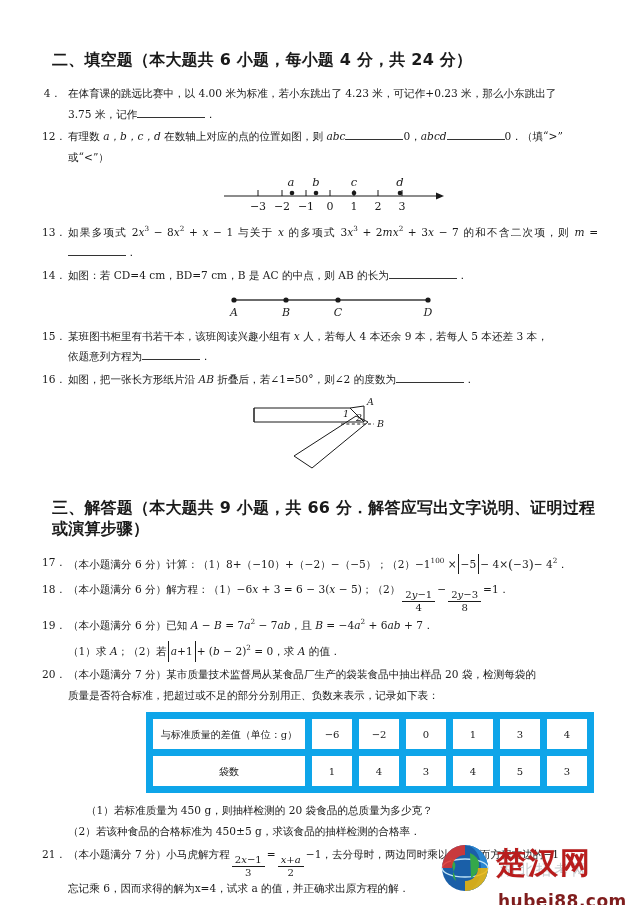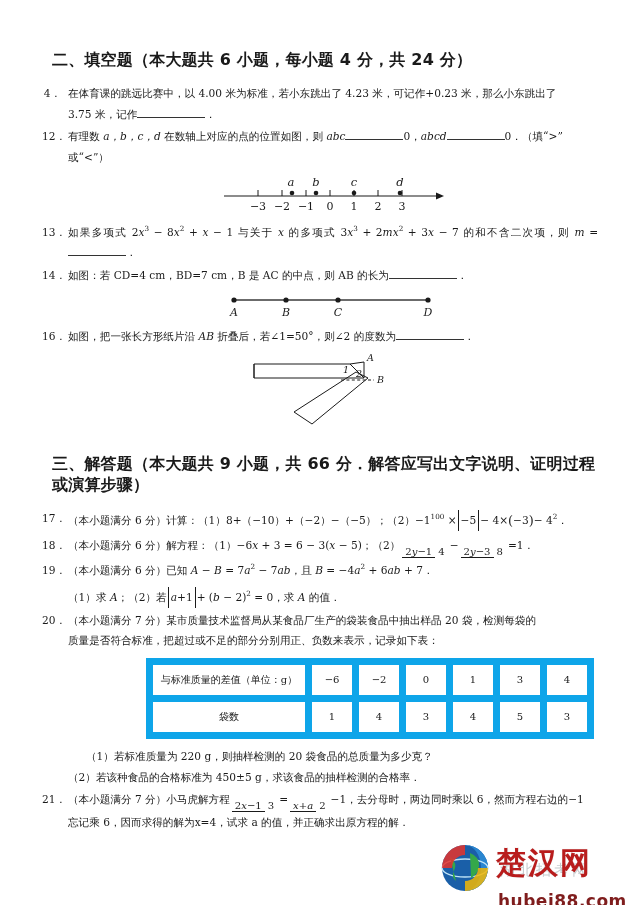--- a/index.html
+++ b/index.html
@@ -22,21 +22,21 @@
   .q-body{flex:1;}
   .q-line{text-align:justify;}
 
   i.v{font-style:italic;font-family:"DejaVu Serif","Liberation Serif",serif;}
   .blank{display:inline-block;border-bottom:1px solid #333;height:.85em;
          vertical-align:baseline;}
   .b-md{width:58px;}
   .b-lg{width:68px;}
 
   sup{font-size:.68em;vertical-align:super;line-height:0;}
-  .frac{display:inline-flex;flex-direction:row;vertical-align:-0.52em;
+  .frac{display:inline-flex;flex-direction:column;vertical-align:-0.52em;
         text-align:center;margin:0 2px;line-height:1.12;}
   .frac .nu{border-bottom:1px solid #1a1a1a;padding:0 3px;font-size:.95em;}
   .frac .de{padding:0 3px;font-size:.95em;}
   .abs{display:inline-block;border-left:1px solid #1a1a1a;
        border-right:1px solid #1a1a1a;padding:0 2px;margin:0 1px;}
   .big-paren{font-size:1.22em;vertical-align:-.08em;}
 
   .fig{display:flex;justify-content:center;margin:4px 0 4px 0;}
 
   table.data{border-collapse:collapse;margin:7px 0 7px 78px;
@@ -151,20 +151,31 @@
             <text x="8" y="26">A</text>
             <text x="60" y="26">B</text>
             <text x="112" y="26">C</text>
             <text x="202" y="26">D</text>
           </g>
         </svg>
       </div>
     </div>
   </div>
 
+  <div class="q">
+    <div class="q-num">15．</div>
+    <div class="q-body">
+      <div class="q-line">
+        <span>某班图书柜里有书若干本，该班阅读兴趣小组有 </span><i class="v">x</i><span> 人，若每人 4 本还余 9 本，若每人 5 本还差 3 本，</span>
+      </div>
+      <div class="q-line">
+        <span>依题意列方程为</span><span class="blank b-md"></span><span>．</span>
+      </div>
+    </div>
+  </div>
 
   <div class="q">
     <div class="q-num">16．</div>
     <div class="q-body">
       <div class="q-line">
         <span>如图，把一张长方形纸片沿 </span><i class="v">AB</i><span> 折叠后，若∠1=50°，则∠2 的度数为</span><span class="blank b-lg"></span><span>．</span>
       </div>
       <div class="fig">
         <svg width="175" height="78" viewBox="0 0 175 78">
           <g stroke="#1a1a1a" stroke-width="1" fill="none">
@@ -249,21 +260,21 @@
           <td class="val">1</td>
           <td class="val">4</td>
           <td class="val">3</td>
           <td class="val">4</td>
           <td class="val">5</td>
           <td class="val">3</td>
         </tr>
       </tbody>
         </table>
 
-      <div class="q-line" style="margin-left:18px;">（1）若标准质量为 220 g，则抽样检测的 20 袋食品的总质量为多少克？</div>
+      <div class="q-line" style="margin-left:18px;">（1）若标准质量为 450 g，则抽样检测的 20 袋食品的总质量为多少克？</div>
       <div class="q-line" style="">（2）若该种食品的合格标准为 450±5 g，求该食品的抽样检测的合格率．</div>
     </div>
   </div>
 
   <div class="q">
     <div class="q-num">21．</div>
     <div class="q-body">
       <div class="q-line">
         （本小题满分 7 分）小马虎解方程<span class="frac">
             <span class="nu">2<i class="v">x</i>−1</span>

